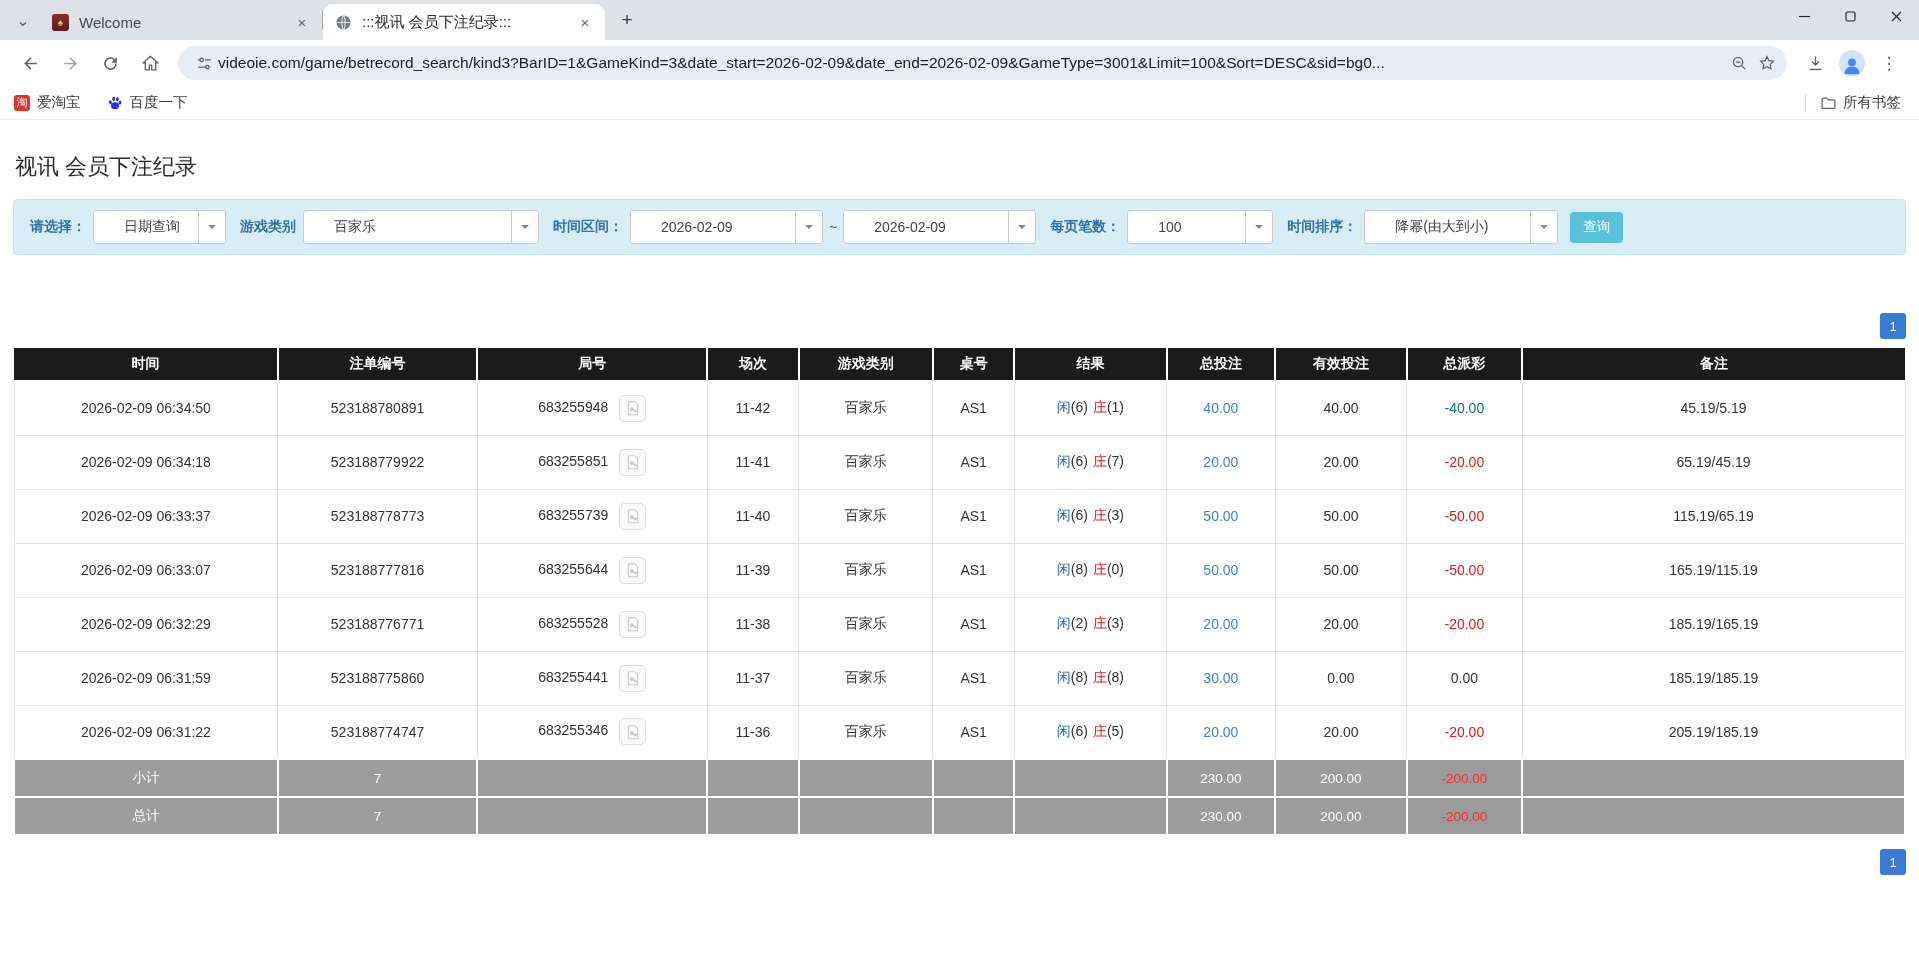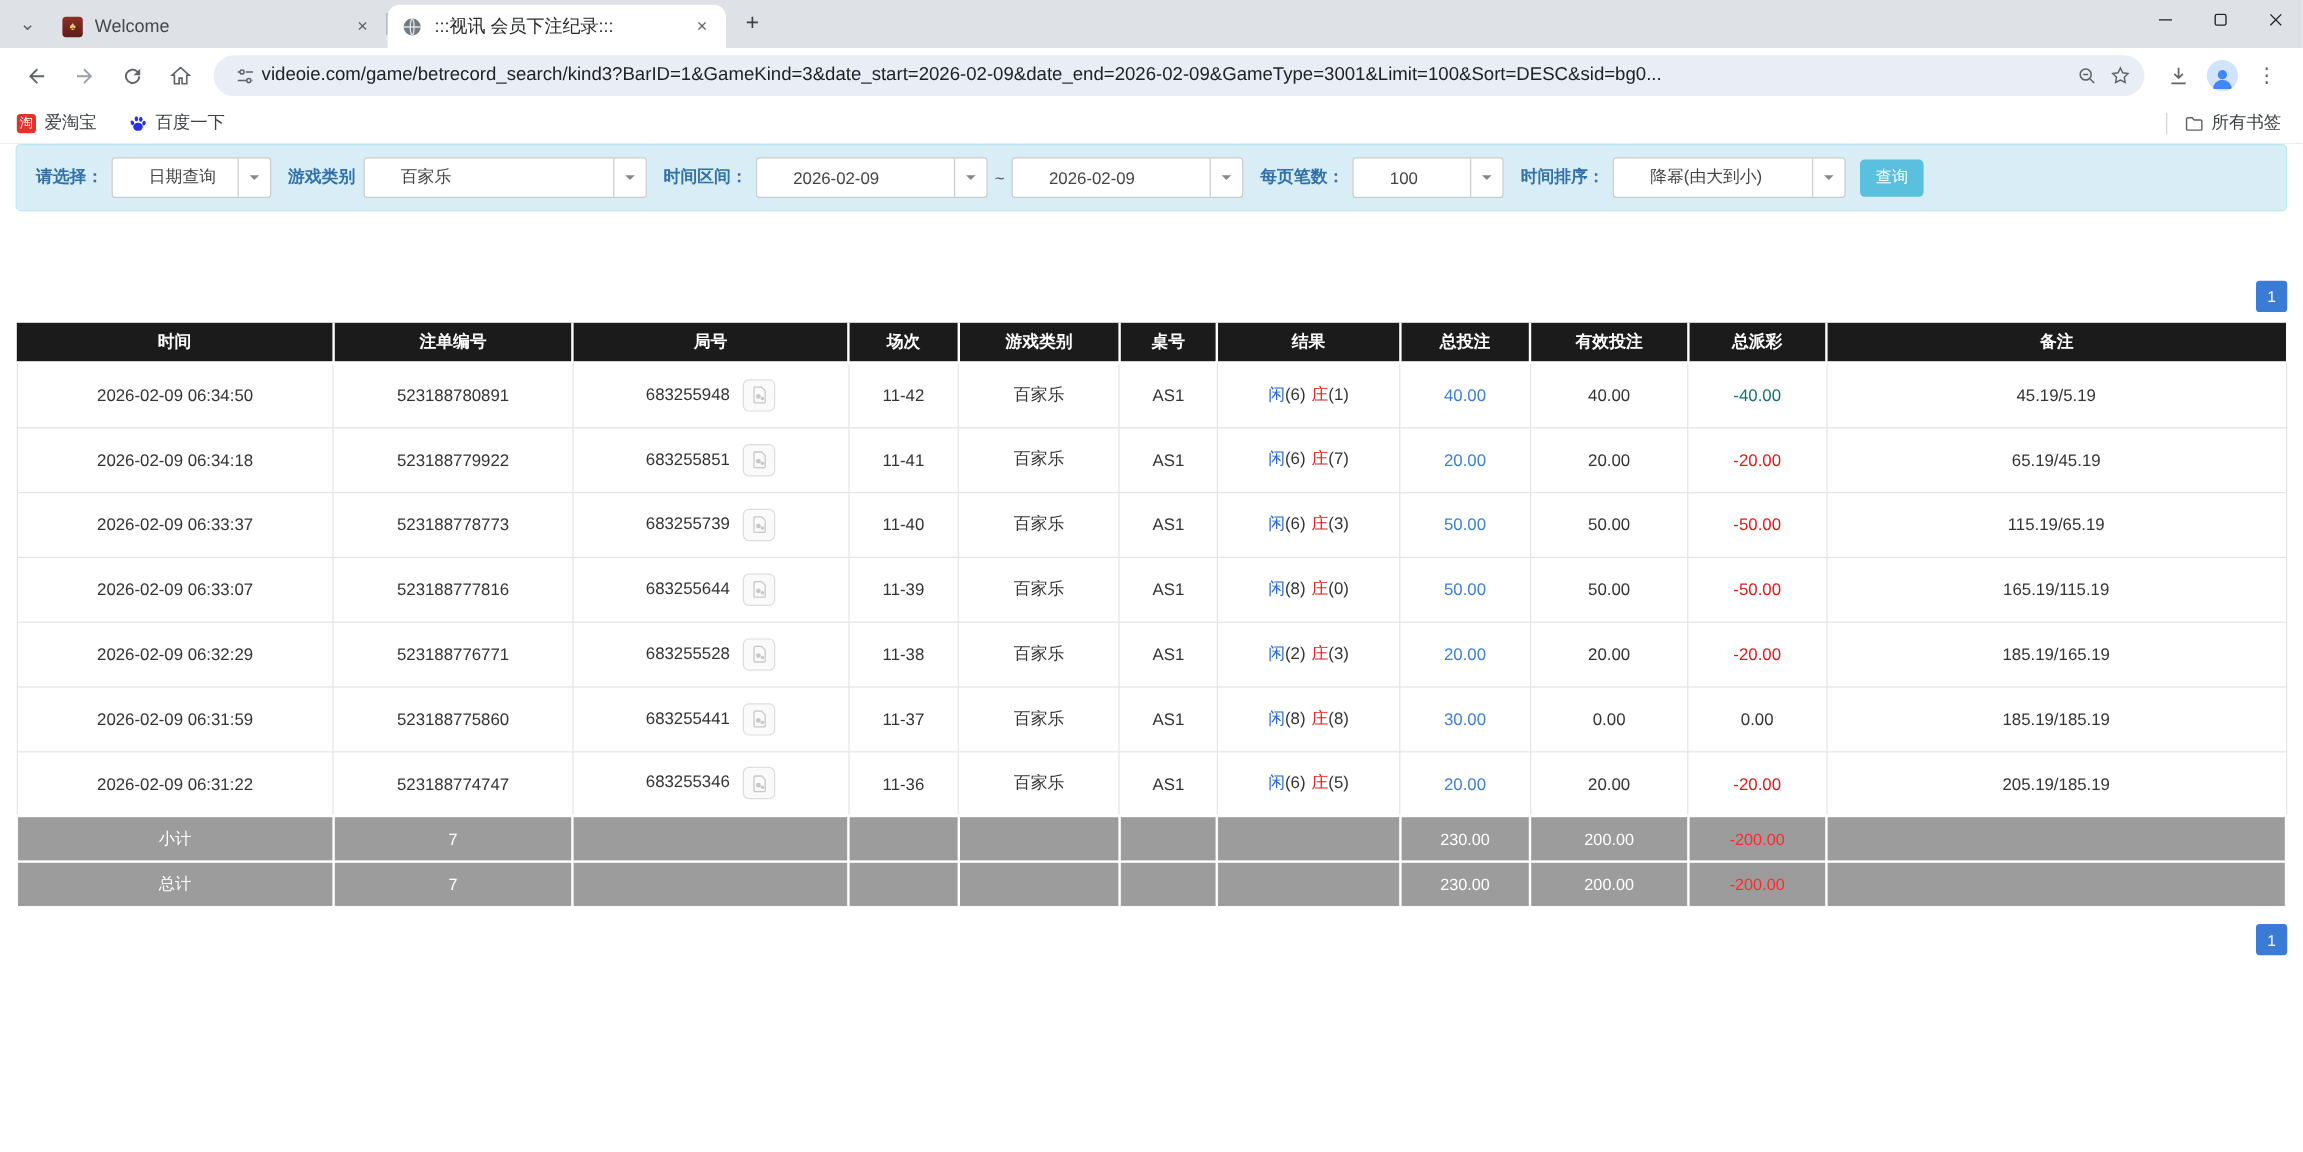--- a/index.html
+++ b/index.html
@@ -200,20 +200,21 @@
     <span class="bm-ico">
       <svg width="17" height="17" viewBox="0 0 24 24">
           <path d="M3 6a1.5 1.5 0 0 1 1.5-1.5h5L12 7h7.5A1.5 1.5 0 0 1 21 8.5v9A1.5 1.5 0 0 1 19.5 19h-15A1.5 1.5 0 0 1 3 17.5z" fill="none" stroke="#5f6368" stroke-width="1.7"></path>
         </svg>
     </span>
     <span>所有书签</span>
   </div>
 </div>
 
 <div class="content">
+  <h1 class="page-title">视讯 会员下注纪录</h1>
 
   <div class="filter-bar">
     <span class="f-label">请选择：</span>
     <div class="sel" style="width:133px">
       <span class="sel-val">日期查询</span>
       <span class="sel-arrow"></span>
     </div>
     <span class="f-label">游戏类别</span>
     <div class="sel" style="width:236px">
       <span class="sel-val">百家乐</span>
@@ -223,21 +224,21 @@
     <div class="sel" style="width:193px">
       <span class="sel-val">2026-02-09</span>
       <span class="sel-arrow"></span>
     </div>
     <span class="tilde">~</span>
     <div class="sel" style="width:193px">
       <span class="sel-val">2026-02-09</span>
       <span class="sel-arrow"></span>
     </div>
     <span class="f-label">每页笔数：</span>
-    <div class="sel" style="width:126px">
+    <div class="sel" style="width:146px">
       <span class="sel-val">100</span>
       <span class="sel-arrow"></span>
     </div>
     <span class="f-label">时间排序：</span>
     <div class="sel" style="width:194px">
       <span class="sel-val">降幂(由大到小)</span>
       <span class="sel-arrow"></span>
     </div>
     <button class="btn-search">查询</button>
   </div>

